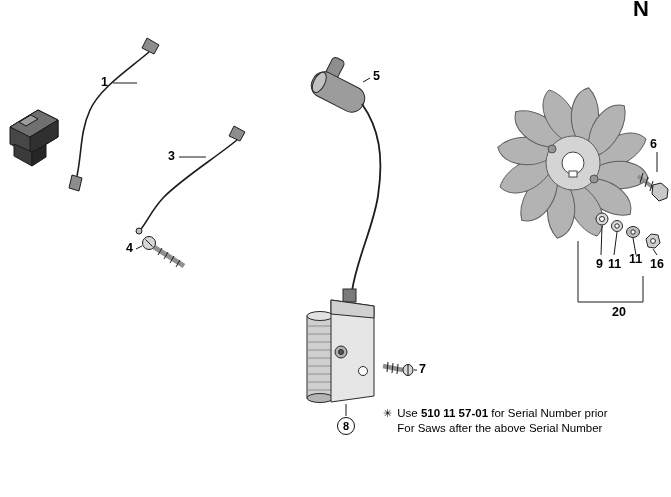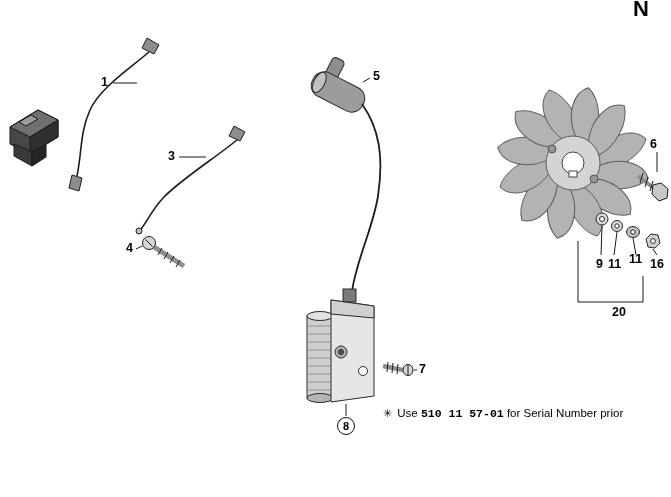--- a/index.html
+++ b/index.html
@@ -19,21 +19,21 @@
     position:absolute; left:337px; top:417px; width:18px; height:18px;
     border:1.5px solid #111; border-radius:50%; box-sizing:border-box;
     display:flex; align-items:center; justify-content:center;
     font-weight:bold; font-size:11px; line-height:1;
   }
   .note {
     position:absolute; left:383px; top:406px; display:flex; gap:5px;
     font-size:11.5px; line-height:14.5px; color:#000;
   }
   .note-ast { font-size:11px; line-height:14.5px; }
-  .note b { font-weight:bold;font-family:Liberation Mono, monospace; }
+  .note b { font-weight:bold; }
 </style>
 </head>
 <body>
 
 <div class="stage">
 
   <svg class="art" width="671" height="497" viewBox="0 0 671 497">
 
     <g stroke="#1a1a1a" stroke-width="1">
       <path d="M10,127 L38,110 L58,120 L58,137 L30,154 L10,144 Z" fill="#474747"></path>
@@ -184,16 +184,17 @@
   <div class="part-label" style="left:612px;top:306px">20</div>
 
   <div class="circle-label">
     <span>8</span>
   </div>
 
   <div class="note">
     <span class="note-ast">✳</span>
     <div class="note-text">
       <div class="note-line"><span>Use </span><b>510 11 57-01</b><span> for Serial Number prior</span></div>
+      <div class="note-line"><span>For Saws after the above Serial Number</span></div>
     </div>
   </div>
 
 </div>
 
 </body></html>

